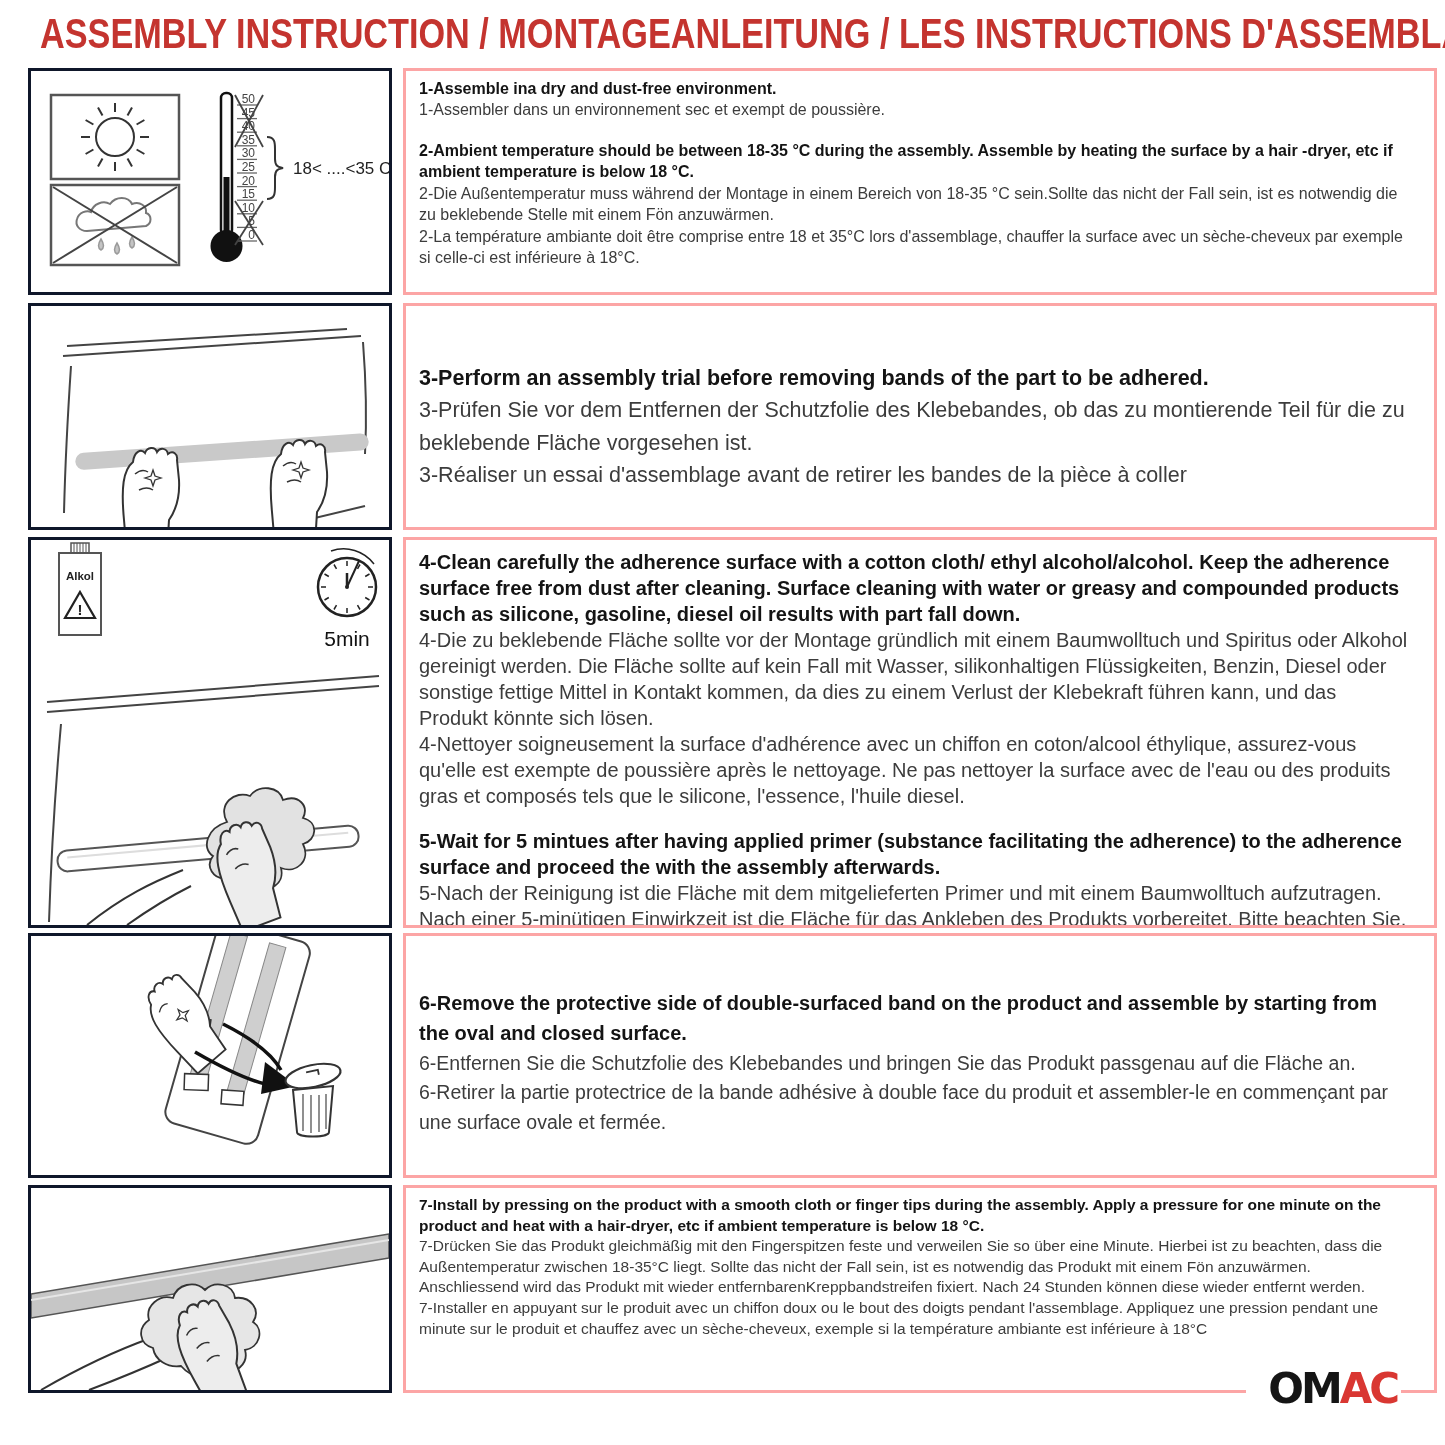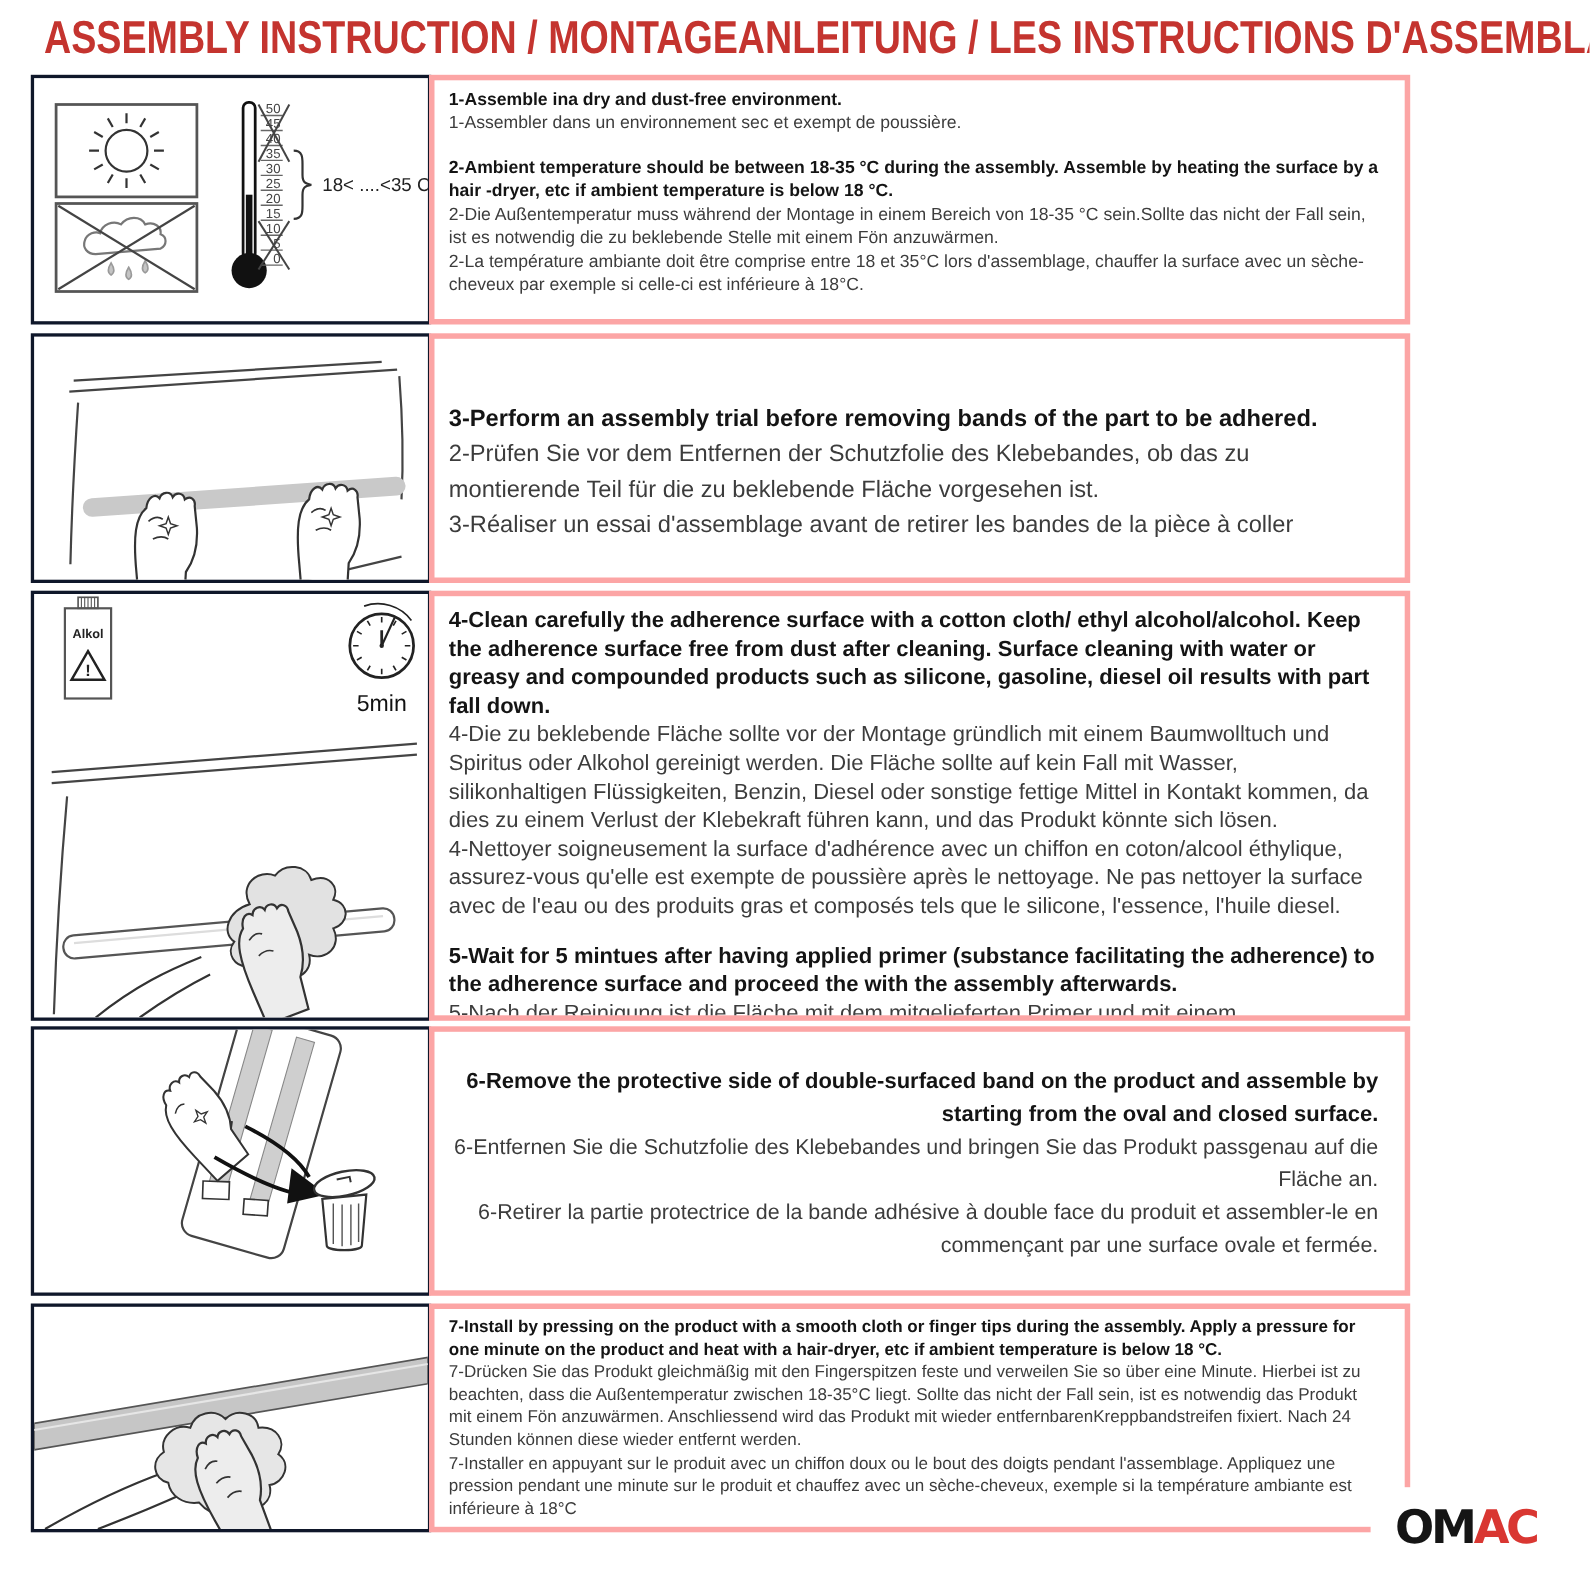--- a/index.html
+++ b/index.html
@@ -6,39 +6,39 @@
   body{width:1445px;height:1445px;position:relative;font-family:"Liberation Sans",sans-serif;overflow:hidden;}
   *{box-sizing:border-box;}
 
   .page-title{
     position:absolute;left:40px;top:10px;margin:0;
     font-size:42px;font-weight:800;color:#c4342f;white-space:nowrap;
     transform:scaleX(0.815);transform-origin:left center;letter-spacing:0px;
   }
 
   .ibox{position:absolute;left:28px;width:364px;border:3px solid #0f172a;background:#fff;overflow:hidden;}
-  .tbox{position:absolute;left:390px;width:892px;border:5px solid #fca5a5;background:#fff;overflow:hidden;}
+  .tbox{position:absolute;left:403px;width:1034px;border:3px solid #fca5a5;background:#fff;overflow:hidden;}
   .ibox svg{display:block;width:100%;height:100%;}
 
   #i1,#t1{top:68px;height:227px;}
   #i2,#t2{top:303px;height:227px;}
   #i3,#t3{top:537px;height:391px;}
   #i4,#t4{top:933px;height:245px;}
   #i5,#t5{top:1185px;height:208px;}
 
   .tbox{padding:7px 24px 4px 13px;}
   .tbox p{margin:0;}
   .en{font-weight:bold;color:#141414;}
   .de,.fr{font-weight:normal;color:#3c3c3c;}
   .block + .block{margin-top:19px;}
 
   #t1{font-size:16px;line-height:1.34;}
   #t2{font-size:21.5px;line-height:1.5;padding-top:56px;}
   #t3{font-size:20px;line-height:1.3;padding-top:9px;}
-  #t4{font-size:19.5px;line-height:1.52;padding-top:30px;text-align:right;}
+  #t4{font-size:19.5px;line-height:1.52;padding-top:52px;}
   #t4 .en{font-size:20px;}
   #t5{font-size:15.5px;line-height:1.33;}
 
   .logo{
     position:absolute;right:44px;top:1352px;height:78px;
     background:#fff;padding:0 4px 0 22px;
     font-family:"DejaVu Sans",sans-serif;font-weight:900;
     font-size:42px;line-height:74px;letter-spacing:-3px;white-space:nowrap;
   }
   .logo-black{color:#151515;}
@@ -159,21 +159,21 @@
       <path fill="#fff" stroke="#333" stroke-width="2" d="M-23,62 C-26,30 -24,12 -14,4 C-13,-6 -6,-10 -2,-5 C0,-11 8,-12 10,-6 C13,-11 20,-10 21,-4 C26,-8 31,-4 30,2 L32,22 C33,40 29,52 22,62 L20,95 L-20,97 Z"></path>
       <path d="M-12,16 q7,-6 13,-2 M-8,32 q8,-4 14,0" fill="none" stroke="#333" stroke-width="1.5"></path>
       <path d="M6,12 L8,18 L14,20 L8,22 L6,28 L4,22 L-2,20 L4,18 Z" fill="none" stroke="#333" stroke-width="1.3"></path>
     </g>
   </svg>
 </div>
 
 <div class="tbox" id="t2">
   <div class="block">
     <p class="en">3-Perform an assembly trial before removing bands of the part to be adhered.</p>
-    <p class="de">2-Prüfen Sie vor dem Entfernen der Schutzfolie des Klebebandes, ob das zu montierende Teil für die zu beklebende Fläche vorgesehen ist.</p>
+    <p class="de">3-Prüfen Sie vor dem Entfernen der Schutzfolie des Klebebandes, ob das zu montierende Teil für die zu beklebende Fläche vorgesehen ist.</p>
     <p class="fr">3-Réaliser un essai d'assemblage avant de retirer les bandes de la pièce à coller</p>
   </div>
 </div>
 
 <div class="ibox" id="i3">
   <svg viewBox="0 0 358 385">
     <g>
       <rect x="28" y="13" width="42" height="82" fill="#fff" stroke="#555" stroke-width="2"></rect>
       <rect x="40" y="3" width="18" height="10" fill="none" stroke="#555" stroke-width="1.5"></rect>
       <path d="M43,3 V13 M46,3 V13 M49,3 V13 M52,3 V13 M55,3 V13" stroke="#555" stroke-width="1"></path>

